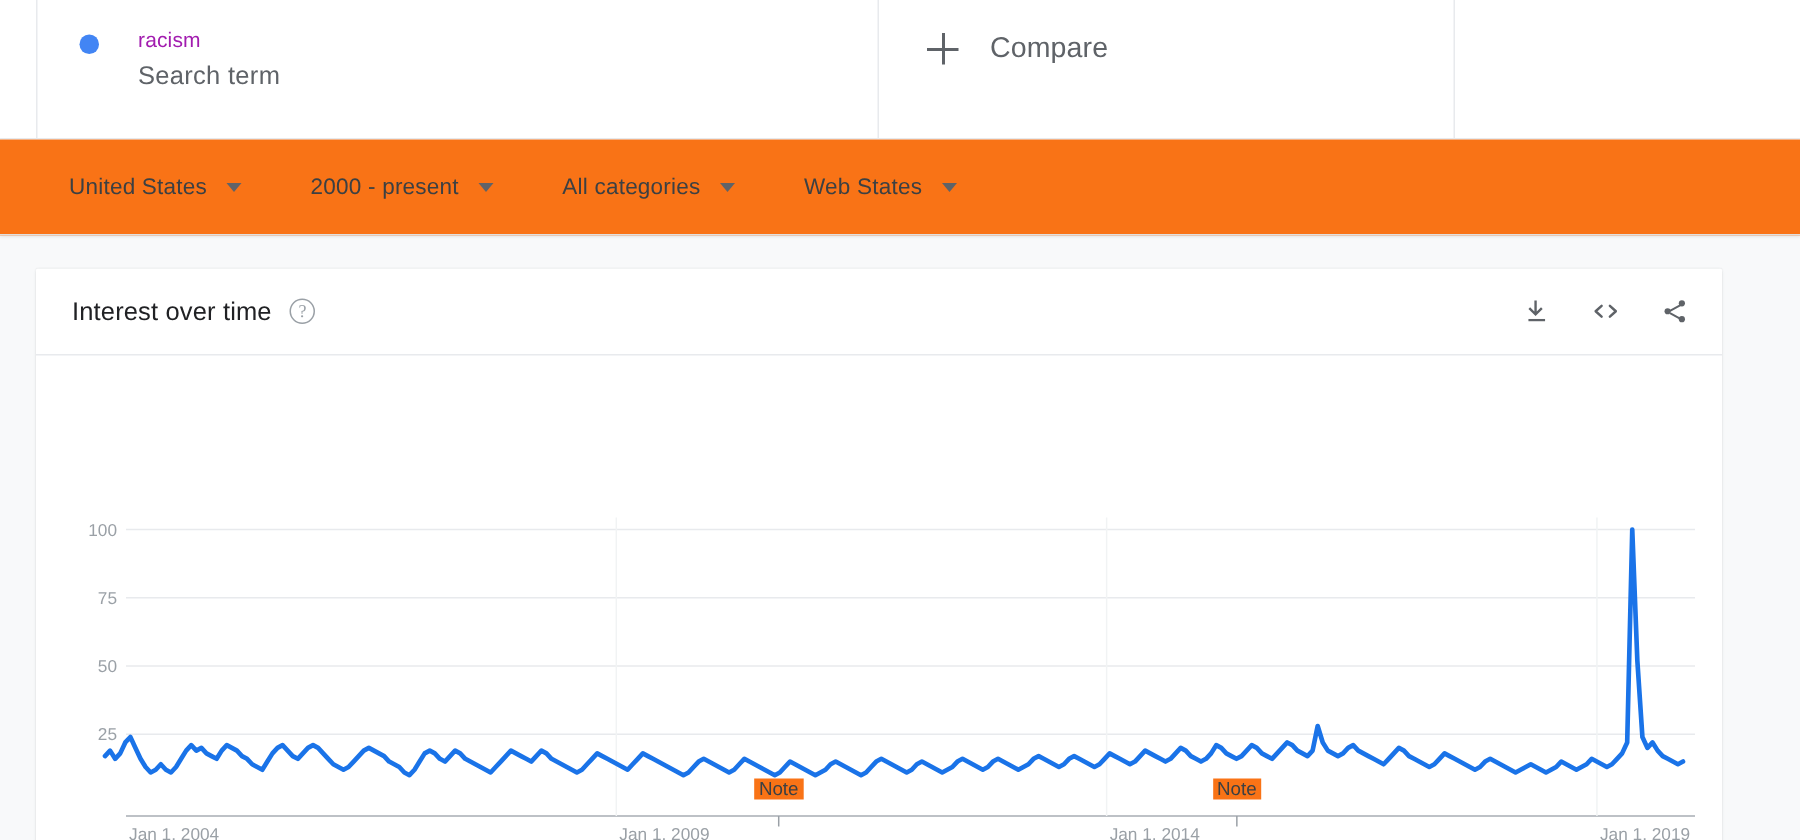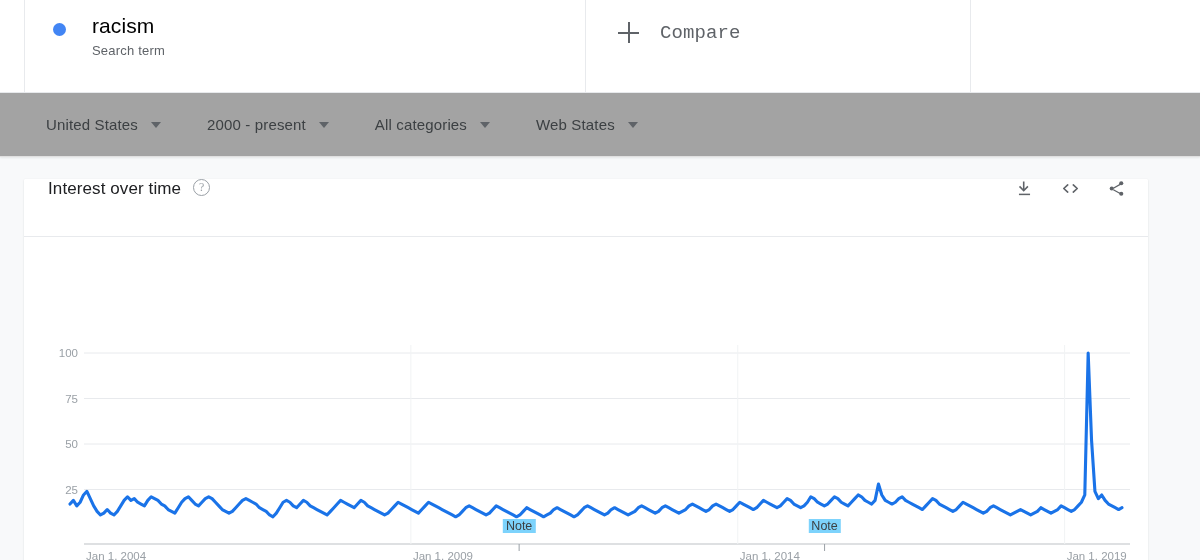--- a/index.html
+++ b/index.html
@@ -27,25 +27,25 @@
   }
   .term-row { display: flex; align-items: flex-start; }
   .term-dot {
     width: 13px; height: 13px; border-radius: 50%;
     background: #4285f4;
     margin-top: 9px; margin-right: 26px;
     flex: 0 0 13px;
   }
   .term-texts { display: flex; flex-direction: column; }
   .term-title {
-    font-size: 21px; color: #000000; line-height: 24px;
+    font-size: 14px; color: #a21caf; line-height: 24px;
     letter-spacing: 0.1px;
   }
   .term-sub {
-    font-size: 13px; color: #5f6368; line-height: 18px;
+    font-size: 17px; color: #5f6368; line-height: 18px;
     margin-top: 4px; letter-spacing: 0.2px;
   }
   .compare-panel {
     flex: 1 1 auto;
     border-right: 1px solid #e8eaed;
     padding: 22px 0 0 32px;
     display: flex; align-items: flex-start;
   }
   .compare-btn {
     display: flex; align-items: center;
@@ -55,28 +55,28 @@
   .plus-icon {
     width: 22px; height: 22px; position: relative;
     margin-right: 20px; flex: 0 0 22px;
   }
   .plus-icon::before, .plus-icon::after {
     content: ""; position: absolute; background: #5f6368;
   }
   .plus-icon::before { left: 0; top: 10px; width: 21px; height: 1.6px; }
   .plus-icon::after  { top: 0; left: 10px; height: 21px; width: 1.6px; }
   .compare-label {
-    font-size: 19px; color: #5f6368; letter-spacing: 0.1px; font-family: Liberation Mono, monospace;
+    font-size: 19px; color: #5f6368; letter-spacing: 0.1px;
   }
   .term-tail { flex: 1 1 auto; }
 
   
   .filter-bar {
     height: 64px;
-    background: #a3a3a3;
+    background: #f97316;
     display: flex; align-items: center;
     padding-left: 46px;
     border-bottom: 1px solid #e0e0e0;
     box-shadow: 0 1px 2px rgba(60,64,67,0.10);
     position: relative; z-index: 2;
   }
   .filter-item {
     display: flex; align-items: center;
     cursor: pointer; background: none; border: none;
     padding: 0; margin-right: 46px;
@@ -102,21 +102,21 @@
   .card {
     position: absolute;
     left: 24px; top: 22px;
     width: 1124px; height: 420px;
     background: #ffffff;
     box-shadow: 0 1px 2px rgba(60,64,67,0.12), 0 0 1px rgba(60,64,67,0.10);
     border-radius: 1px;
   }
   .card-head {
     height: 58px;
-    display: flex; align-items: flex-start;
+    display: flex; align-items: center;
     padding: 0 22px 0 24px;
     border-bottom: 1px solid #e8eaed;
   }
   .card-title {
     font-size: 17px; color: #202124; letter-spacing: 0.1px;
   }
   .help-icon {
     width: 17px; height: 17px; border-radius: 50%;
     border: 1.3px solid #9aa0a6;
     color: #9aa0a6; font-size: 12px; line-height: 15px;
@@ -127,21 +127,21 @@
   .head-actions { display: flex; align-items: center; gap: 26px; }
   .act { cursor: pointer; display: flex; align-items: center; }
   .act svg { display: block; }
 
   
   .chart-wrap { position: relative; height: 361px; }
   .chart-svg { display: block; }
   .note-label {
     position: absolute;
     font-size: 12.5px; color: #3c4043;
-    background: #7dd3fc; padding: 0 3px;
+    background: #f97316; padding: 0 3px;
     transform: translateX(-50%);
     white-space: nowrap;
   }
 </style>
 </head>
 <body>
 
 <div class="term-bar">
   <div class="term-gutter"></div>
 

